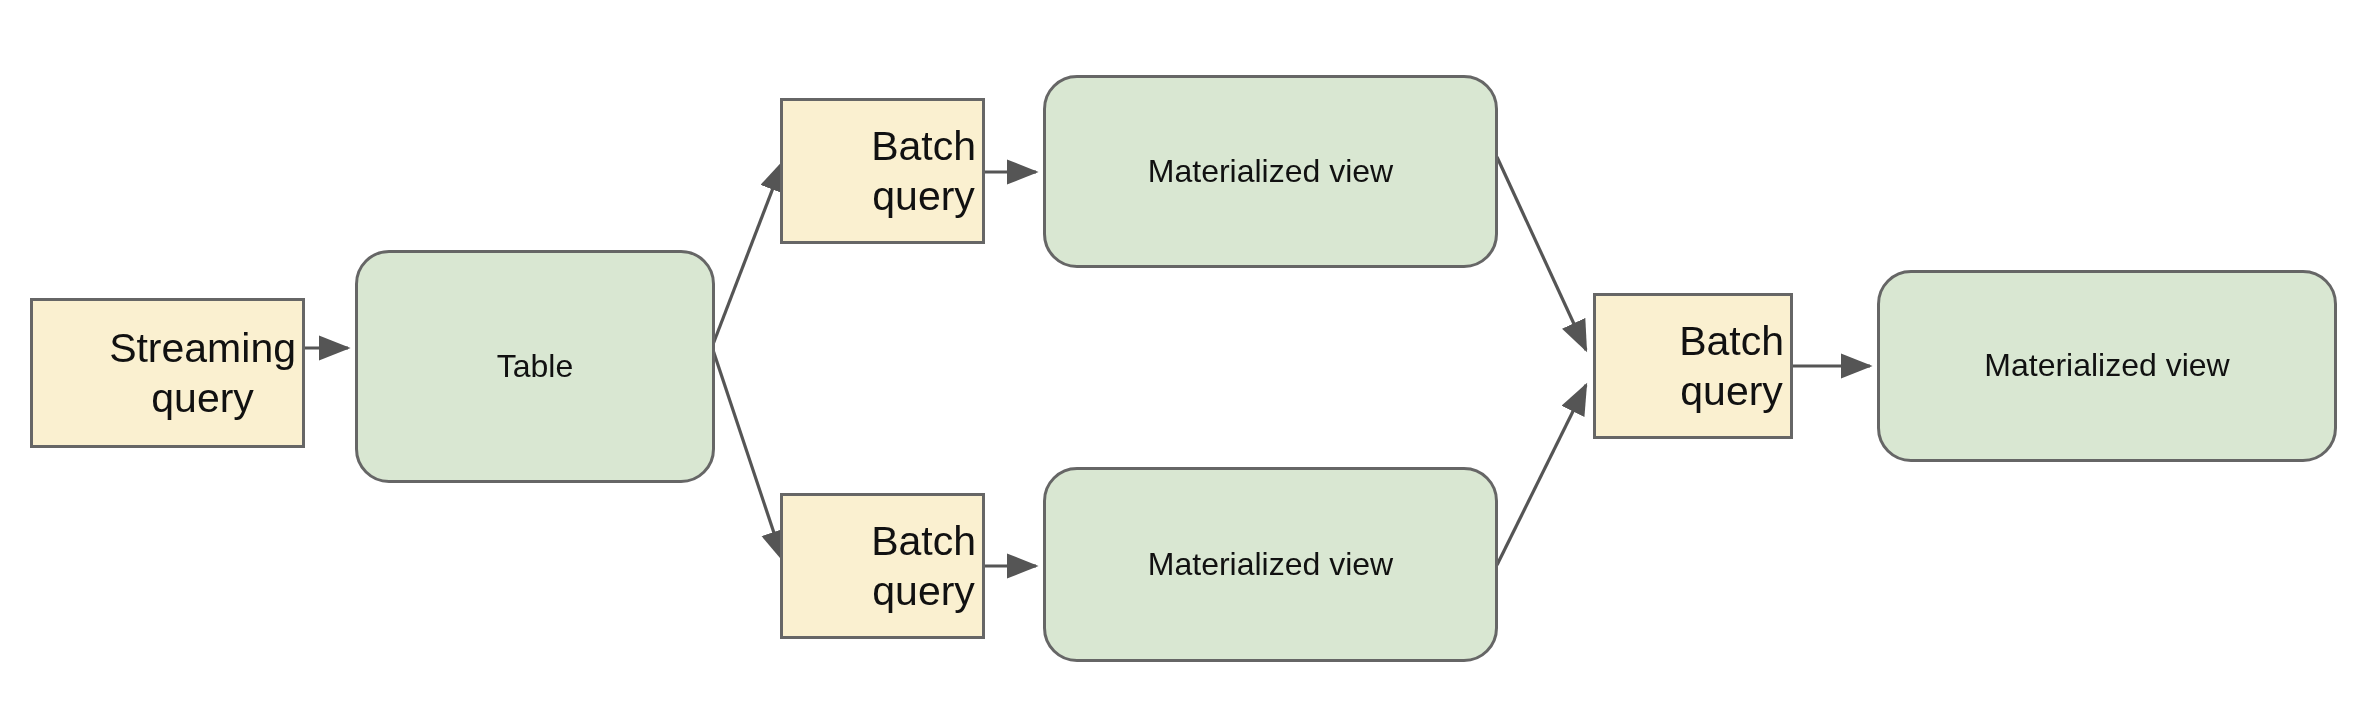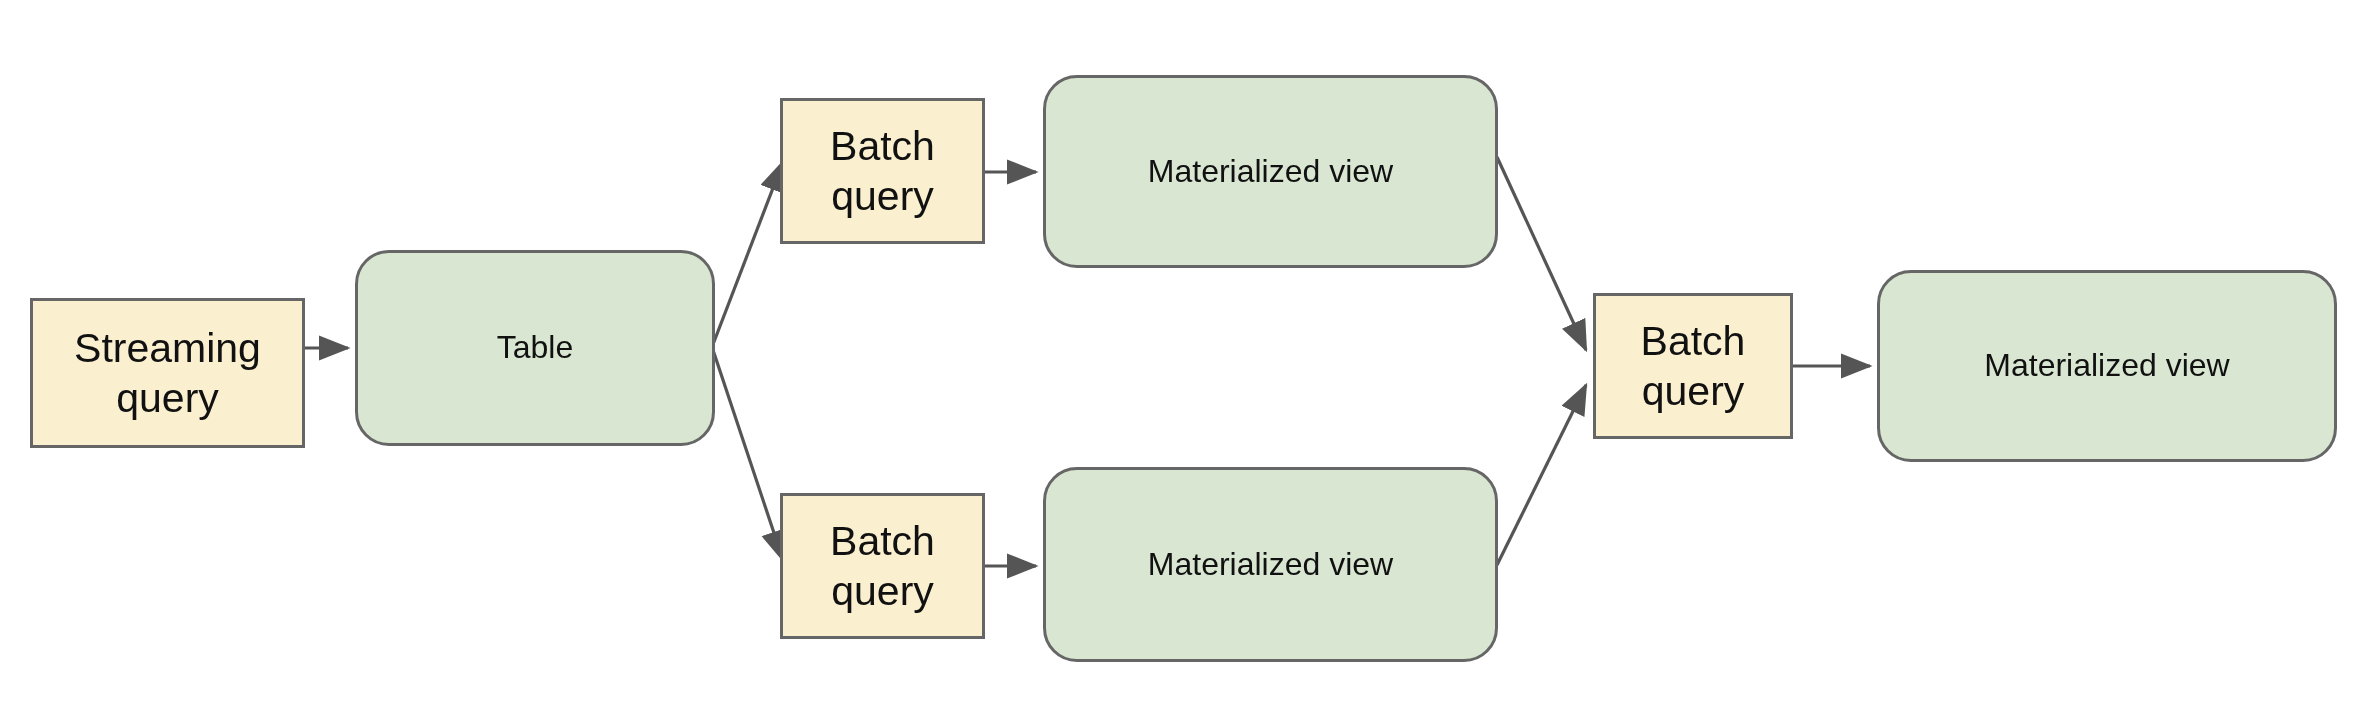--- a/index.html
+++ b/index.html
@@ -41,20 +41,21 @@
   }
   .node-label {
     display: block;
     white-space: pre-line;
     padding: 0 6px;
   }
   .node.process {
     background: #faf0d0;
     border-radius: 0;
     font-size: 41px;
+    justify-content: flex-end;
   }
   .node.store {
     background: #d9e7d2;
     border-radius: 34px;
     font-size: 32px;
   }
 </style>
 </head>
 <body style="background: rgb(255, 255, 255);">
 
@@ -76,21 +77,21 @@
         <path d="M 1497 565 L 1586 385" stroke="#555555" fill="none" stroke-width="3.2" marker-end="url(#arrowhead)"></path>
         <path d="M 1793 366 L 1870 366" stroke="#555555" fill="none" stroke-width="3.2" marker-end="url(#arrowhead)"></path>
       </g>
   </svg>
 
   <div class="node process" style="left: 30px; top: 274px; width: 275px; height: 150px; border-color: rgb(102, 102, 102); color: rgb(17, 17, 17); background: rgb(250, 240, 208); border-radius: 0px; margin-top: 24px;">
     <span class="node-label">Streaming
 query</span>
   </div>
 
-  <div class="node store" style="left: 355px; top: 250px; width: 360px; height: 196px; border-color: rgb(102, 102, 102); color: rgb(17, 17, 17); background: rgb(217, 231, 210); text-align: center;">
+  <div class="node store" style="left: 355px; top: 250px; width: 360px; height: 233px; border-color: rgb(102, 102, 102); color: rgb(17, 17, 17); background: rgb(217, 231, 210); text-align: center;">
     <span class="node-label">Table</span>
   </div>
 
   <div class="node process" style="left: 780px; top: 98px; width: 205px; height: 146px; border-color: rgb(102, 102, 102); color: rgb(17, 17, 17); background: rgb(250, 240, 208); border-radius: 0px;">
     <span class="node-label">Batch
 query</span>
   </div>
 
   <div class="node store" style="left: 1043px; top: 75px; width: 455px; height: 193px; border-color: rgb(102, 102, 102); color: rgb(17, 17, 17); background: rgb(217, 231, 210);">
     <span class="node-label">Materialized view</span>

